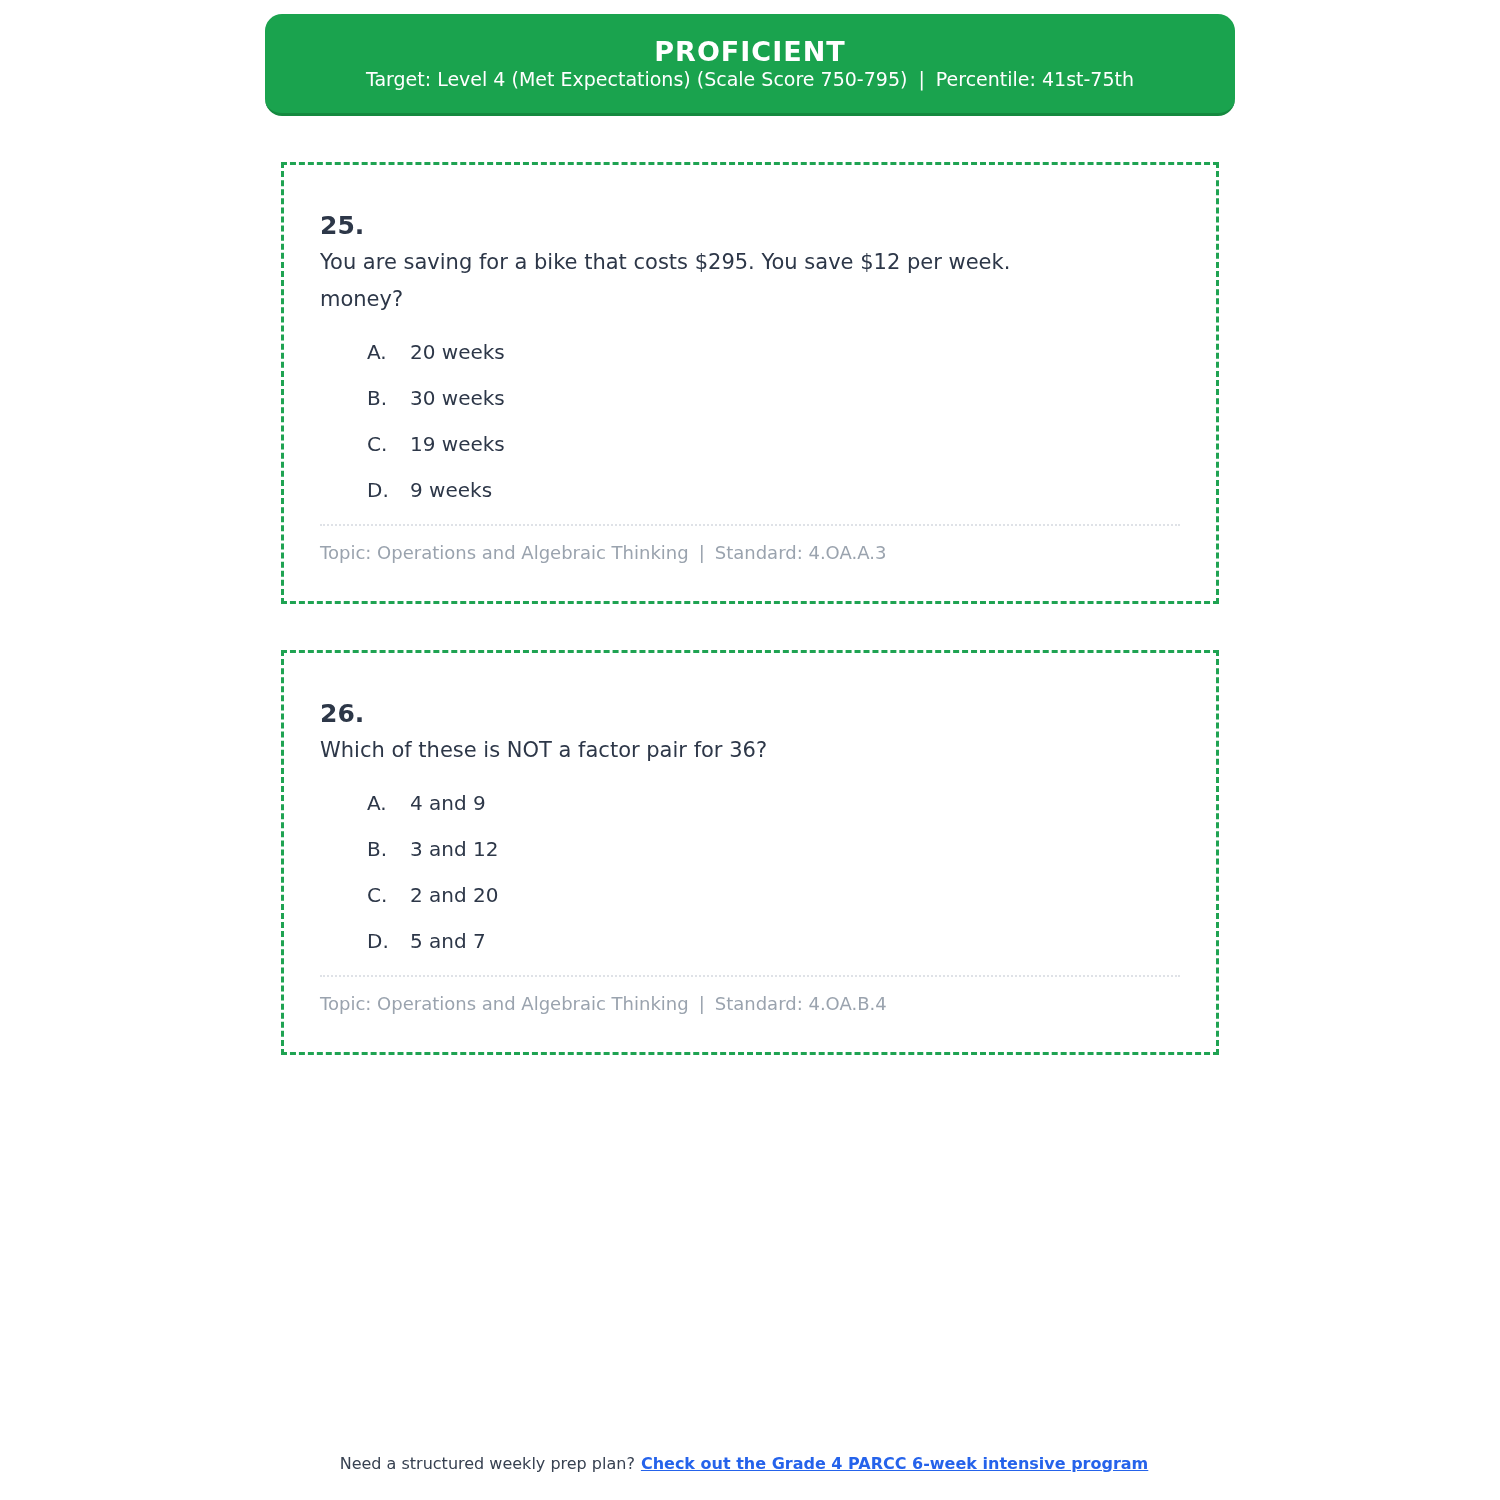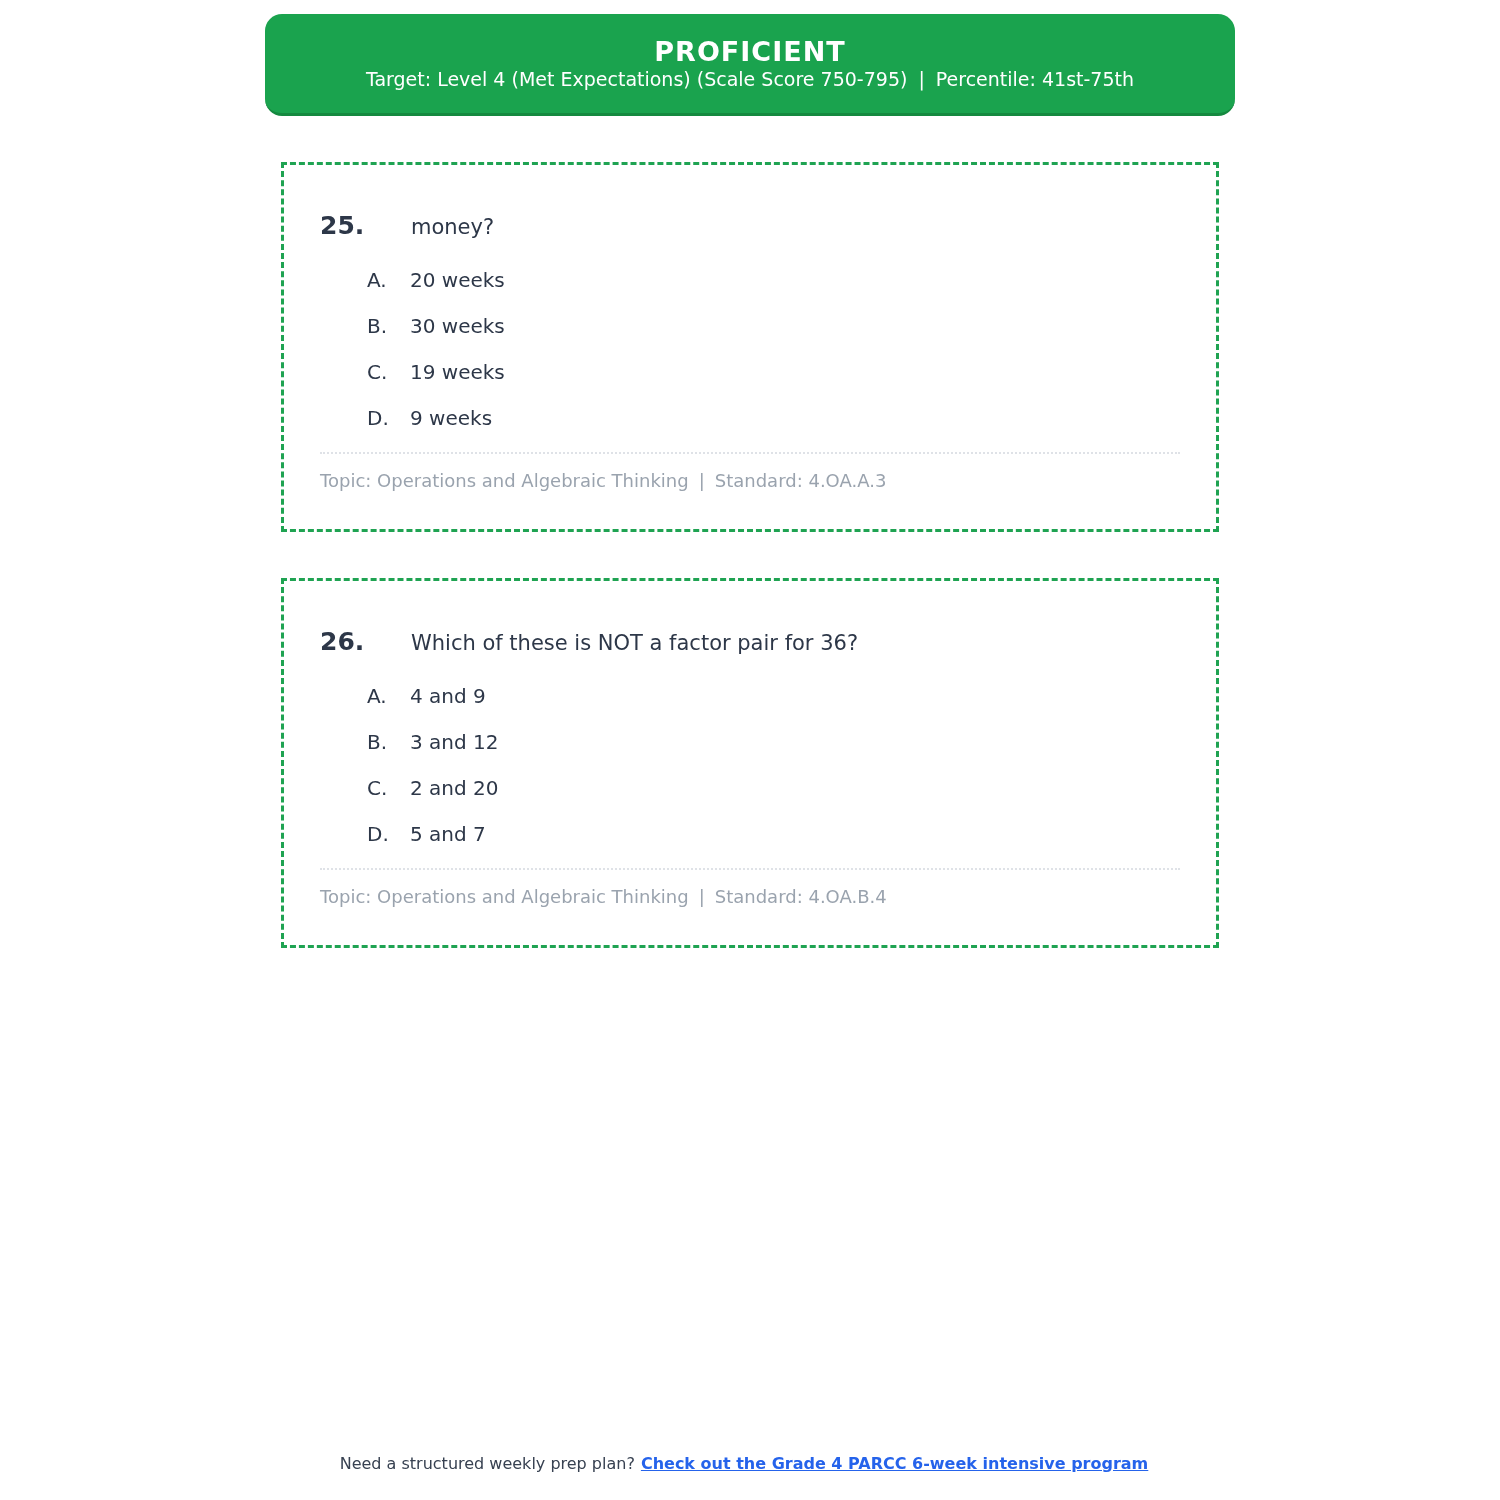--- a/index.html
+++ b/index.html
@@ -38,20 +38,21 @@
   
   .card {
     border: 3px dashed #1fa352;
     margin: 46px 16px 0;
     padding: 42px 36px 38px;
     background: #ffffff;
   }
   .q-row {
     display: flex;
     align-items: baseline;
+    flex-direction: column;
   }
   .q-number {
     width: 91px;
     flex-shrink: 0;
     font-size: 25px;
     font-weight: bold;
     color: #2d3748;
     line-height: 37px;
   }
   .q-text {
@@ -111,20 +112,21 @@
     <div class="banner-title">PROFICIENT</div>
     <div class="banner-subtitle">
       <span>Target: Level 4 (Met Expectations) (Scale Score 750-795)</span><span class="pipe">|</span><span>Percentile: 41st-75th</span>
     </div>
   </header>
 
   <section class="card">
     <div class="q-row">
       <div class="q-number">25.</div>
       <div class="q-text">
+        <div>You are saving for a bike that costs $295. You save $12 per week.</div>
         <div>money?</div>
       </div>
     </div>
     <div class="options">
       <div class="option">
         <span class="option-letter">A.</span>
         <span>20 weeks</span>
       </div>
       <div class="option">
         <span class="option-letter">B.</span>

